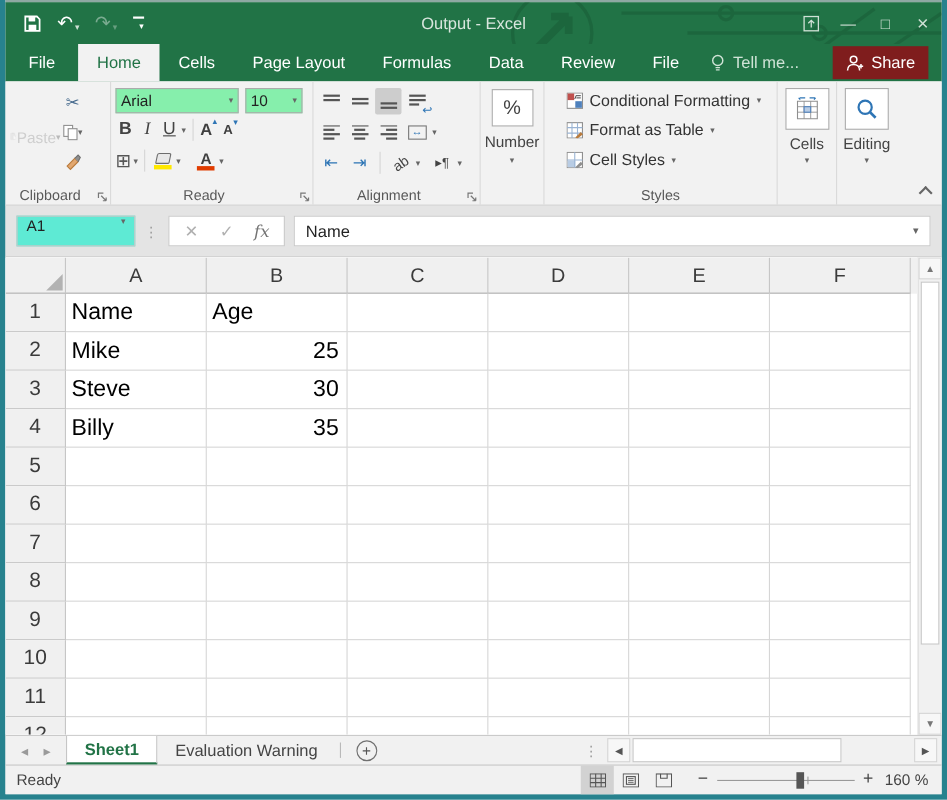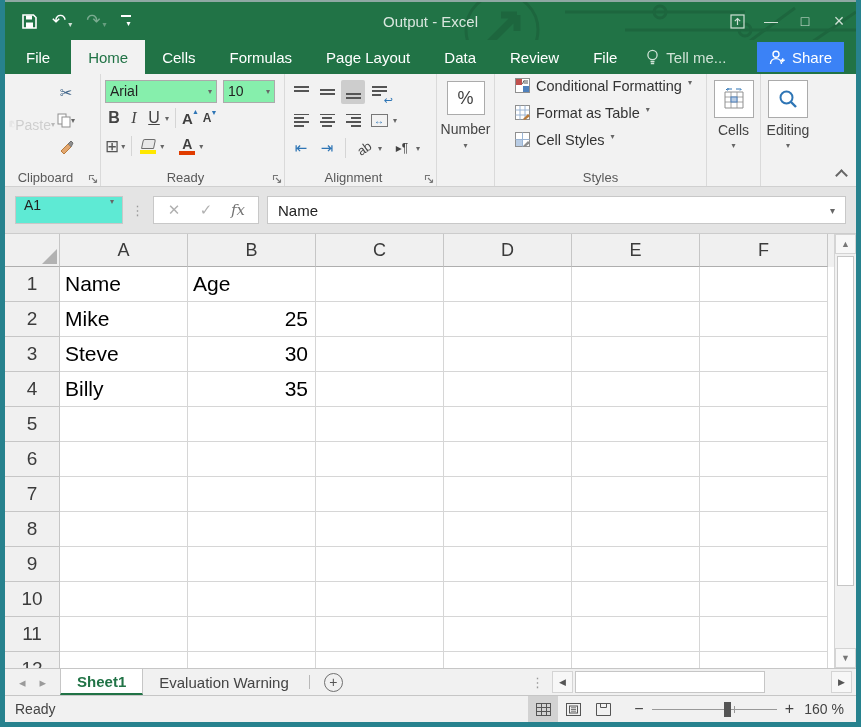--- a/index.html
+++ b/index.html
@@ -30,21 +30,21 @@
   
   .tabrow { position:relative; height:34px; background:#217346; display:flex;
             align-items:stretch; flex:0 0 auto; overflow:hidden; }
   .rtab { display:flex; align-items:center; padding:0 17px; color:#fff; font-size:15px;
           cursor:pointer; z-index:2; }
   .rtab.file { padding:0 21px; }
   .rtab.active { background:#f2f2f2; color:#217346; }
   .tellme { display:flex; align-items:center; gap:7px; color:#cfe3d6; font-size:15px;
             padding:0 12px; cursor:pointer; z-index:2; }
   .share-btn { margin-left:auto; margin-right:12px; align-self:center; height:30px;
-               background:#3b82f6; color:#fff; display:flex; align-items:center;
+               background:#7f1d1d; color:#fff; display:flex; align-items:center;
                gap:6px; padding:0 12px; font-size:15px; cursor:pointer; z-index:2; }
 
   
   .ribbon { position:relative; height:113px; background:#f2f2f2;
             border-bottom:1px solid #d0d0d0; display:flex; flex:0 0 auto; }
   .rgroup { position:relative; border-right:1px solid #dadada; padding:4px 4px 18px 4px; }
   .glabel { position:absolute; bottom:1px; left:0; right:14px; text-align:center;
             font-size:13px; color:#595959; }
   .glabel.full { right:0; }
   .dlg { position:absolute; right:2px; bottom:2px; cursor:pointer; }
@@ -106,21 +106,21 @@
   
   .g-num { width:58px; display:flex; flex-direction:column; align-items:center; padding-top:7px; }
   .pct-box { width:38px; height:34px; background:#fff; border:1px solid #ababab;
              display:flex; align-items:center; justify-content:center; font-size:18px;
              color:#3f3f3f; cursor:pointer; }
   .g-num .lbl { font-size:14px; color:#444; margin-top:6px; }
   .g-num .dd { margin-top:4px; }
 
   
   .g-styles { width:212px; padding-left:8px; }
-  .style-row { display:flex; align-items:flex-start; gap:6px; height:27px; font-size:14.5px;
+  .style-row { display:flex; align-items:center; gap:6px; height:27px; font-size:14.5px;
                color:#333; cursor:pointer;padding-left:12px; }
   .mini-grid { width:15px; height:15px; flex:0 0 auto; }
 
   
   .g-big { width:54px; display:flex; flex-direction:column; align-items:center; padding-top:6px; }
   .big-box { width:40px; height:38px; background:#fff; border:1px solid #ababab;
              display:flex; align-items:center; justify-content:center; cursor:pointer; }
   .g-big .lbl { font-size:14px; color:#444; margin-top:4px; }
   .g-big .dd { margin-top:3px; }
   .collapse-ribbon { position:absolute; right:10px; bottom:6px; width:9px; height:9px;
@@ -265,22 +265,22 @@
       <span class="wc">—</span>
       <span class="wc">□</span>
       <span class="wc" style="font-size:18px;">×</span>
     </div>
   </div>
 
   <div class="tabrow">
     <span class="rtab file">File</span>
     <span class="rtab active">Home</span>
     <span class="rtab">Cells</span>
+    <span class="rtab">Page Layout</span>
     <span class="rtab">Formulas</span>
-    <span class="rtab">Page Layout</span>
     <span class="rtab">Data</span>
     <span class="rtab">Review</span>
     <span class="rtab">File</span>
     <span class="tellme">
       <svg width="13" height="17" viewBox="0 0 13 17">
         <circle cx="6.5" cy="6" r="4.6" fill="none" stroke="#cfe3d6" stroke-width="1.3"></circle>
         <path d="M4.5 12.5 h4 M4.8 14.5 h3.4" stroke="#cfe3d6" stroke-width="1.3"></path>
       </svg>
       <span>Tell me...</span>
     </span>

